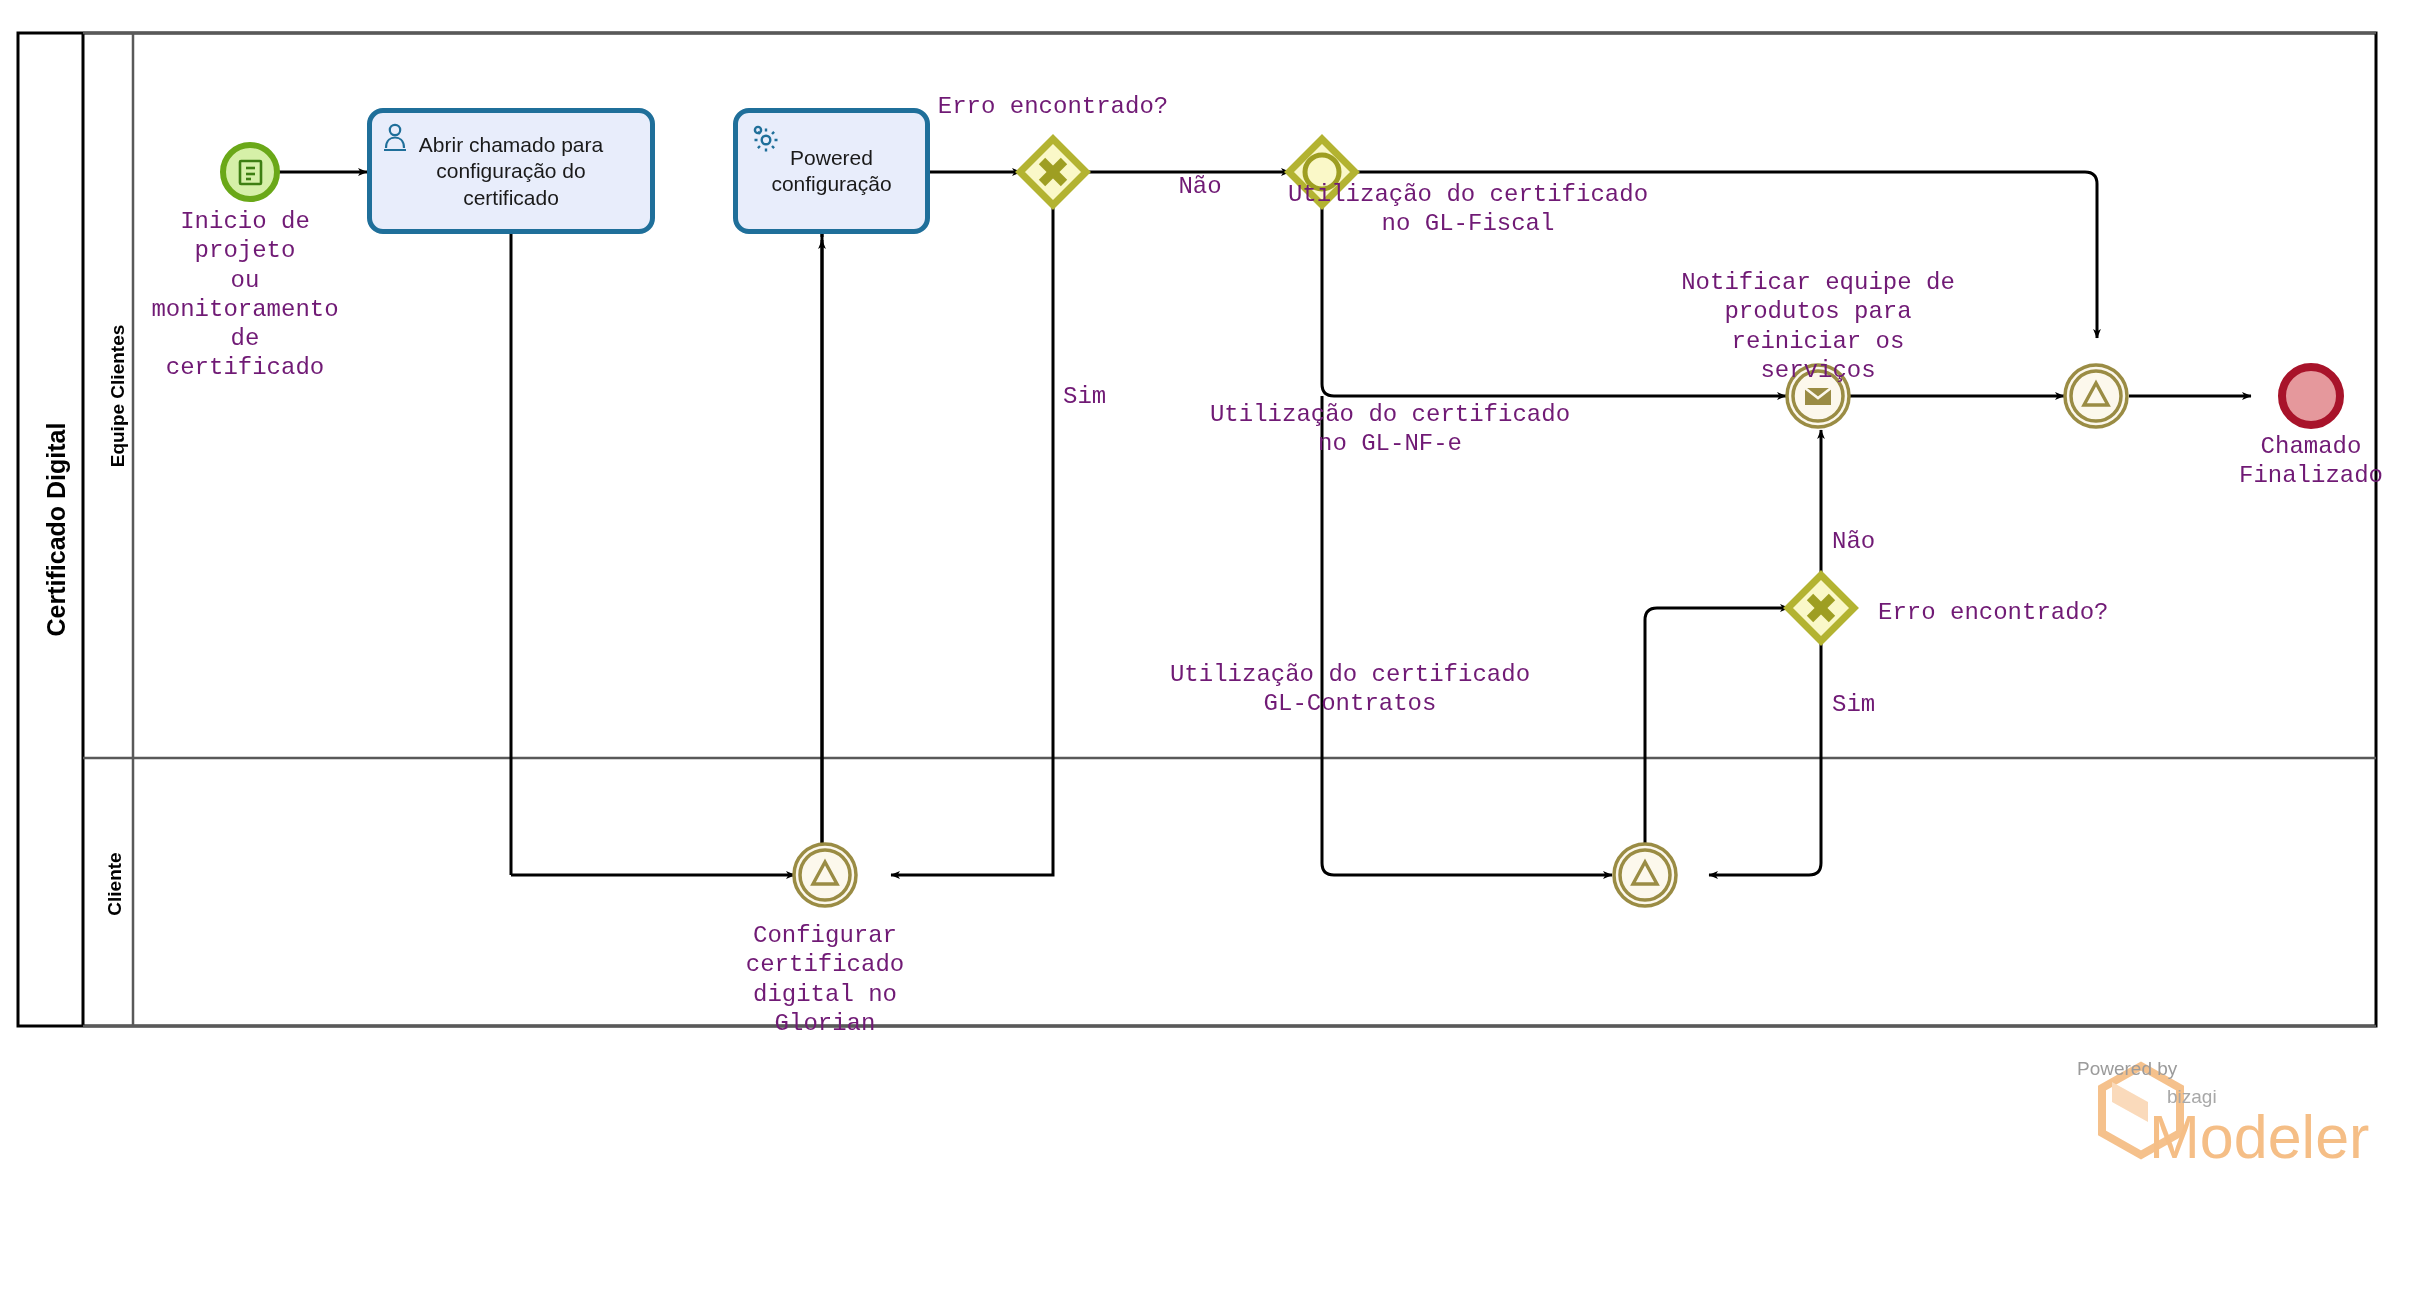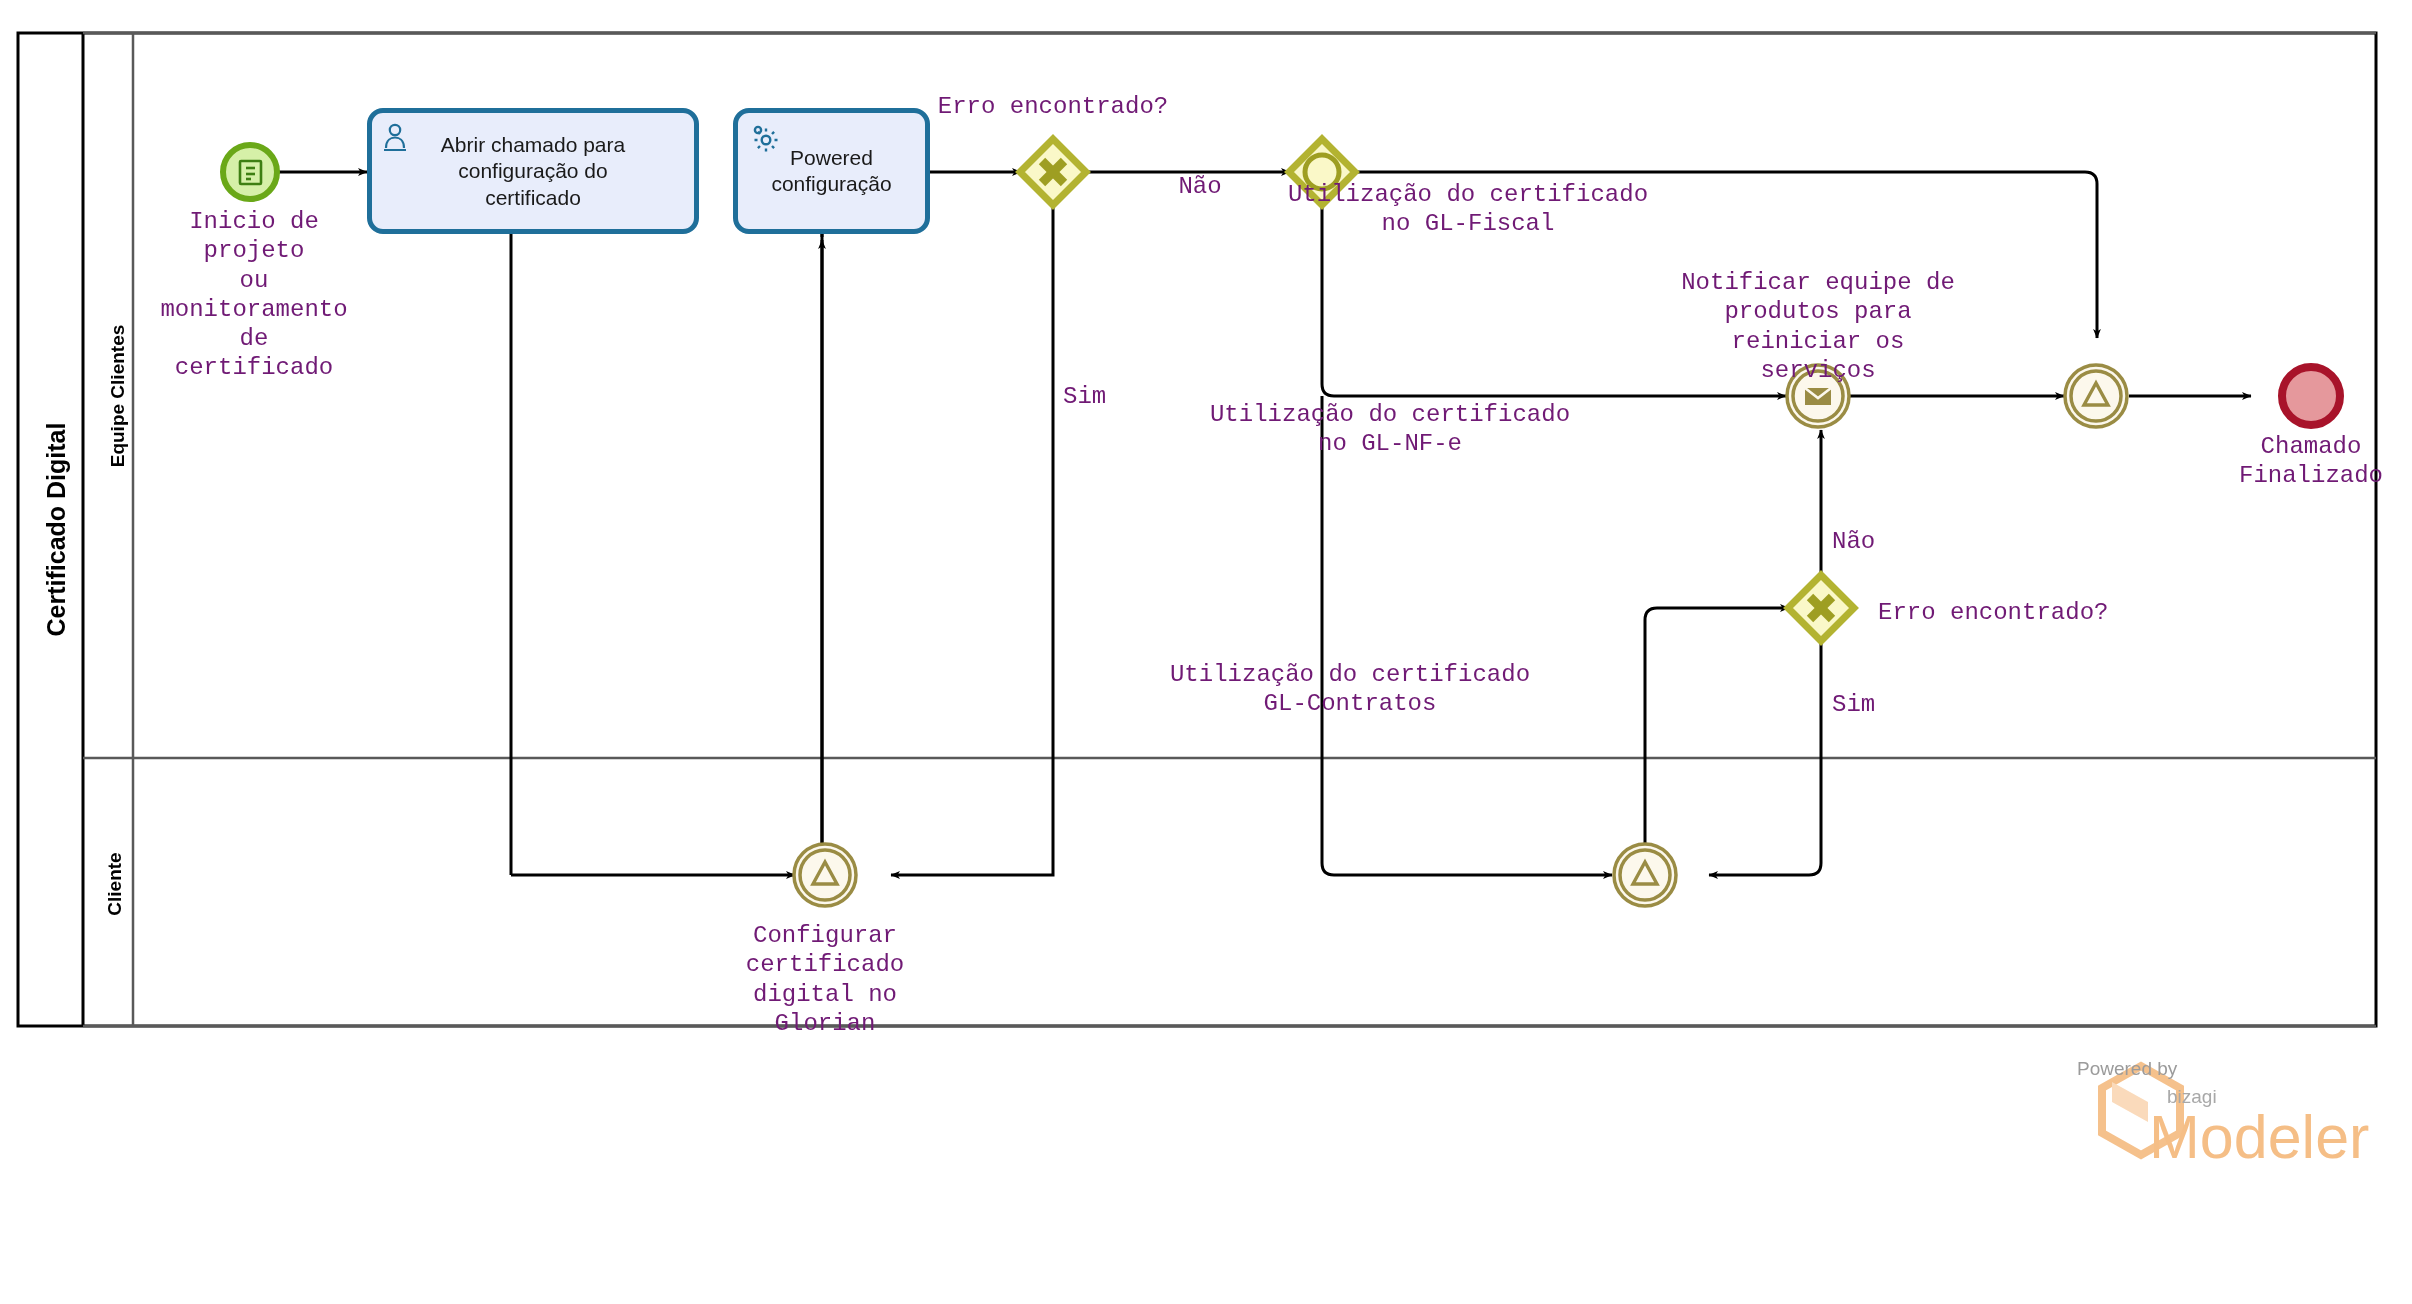--- a/index.html
+++ b/index.html
@@ -239,21 +239,21 @@
       <circle cx="1645" cy="875" r="25" fill="#FCF8EC" stroke="#9A8C44" stroke-width="3.5"></circle>
       <polygon points="1645,862 1657,884 1633,884" fill="none" stroke="#9A8C44" stroke-width="3.4"></polygon>
     </g>
 
     <g opacity="0.95">
       <polygon points="2102,1088 2141,1066 2180,1088 2180,1133 2141,1155 2102,1133" fill="none" stroke="#F5BE86" stroke-width="8"></polygon>
       <polygon points="2112,1082 2148,1102 2148,1122 2112,1102" fill="#FAD9B8"></polygon>
     </g>
   </svg>
 
-  <div class="task" style="left:367px; top:108px; width:332px; height:126px;">
+  <div class="task" style="left:367px; top:108px; width:288px; height:126px;">
     <svg class="task-icon" viewBox="0 0 34 34">
       <circle cx="13" cy="9" r="5.2" fill="none" stroke="#1F6F9A" stroke-width="2.2"></circle>
       <path d="M4,27 C4,19 9,16.5 13,16.5 C17,16.5 22,19 22,27" fill="none" stroke="#1F6F9A" stroke-width="2.2"></path>
       <path d="M2,29 L24,29" stroke="#1F6F9A" stroke-width="2"></path>
     </svg>
     <div class="task-text" style="white-space: pre-line;">Abrir chamado para
 configuração do
 certificado</div>
   </div>
 
@@ -269,21 +269,21 @@
     <div class="task-text" style="white-space: pre-line;">Powered
 configuração</div>
   </div>
 
   <div class="pool-title" style="left:-69px; top:515px; width:250px; text-align:center;">Certificado Digital</div>
 
   <div class="lane-title" style="left:28px; top:385px; width:180px; text-align:center;">Equipe Clientes</div>
 
   <div class="lane-title" style="left:55px; top:873px; width:120px; text-align:center;">Cliente</div>
 
-  <div class="lbl" style="left: 154px; top: 207px; width: 200px; white-space: pre-line;">Inicio de projeto
+  <div class="lbl" style="left: 145px; top: 207px; width: 200px; white-space: pre-line;">Inicio de projeto
 ou
 monitoramento
 de certificado</div>
 
   <div class="lbl" style="left: 928px; top: 92px; width: 250px; white-space: pre-line;">Erro encontrado?</div>
 
   <div class="lbl" style="left: 1676px; top: 268px; width: 284px; white-space: pre-line;">Notificar equipe de
 produtos para
 reiniciar os serviços</div>
 

